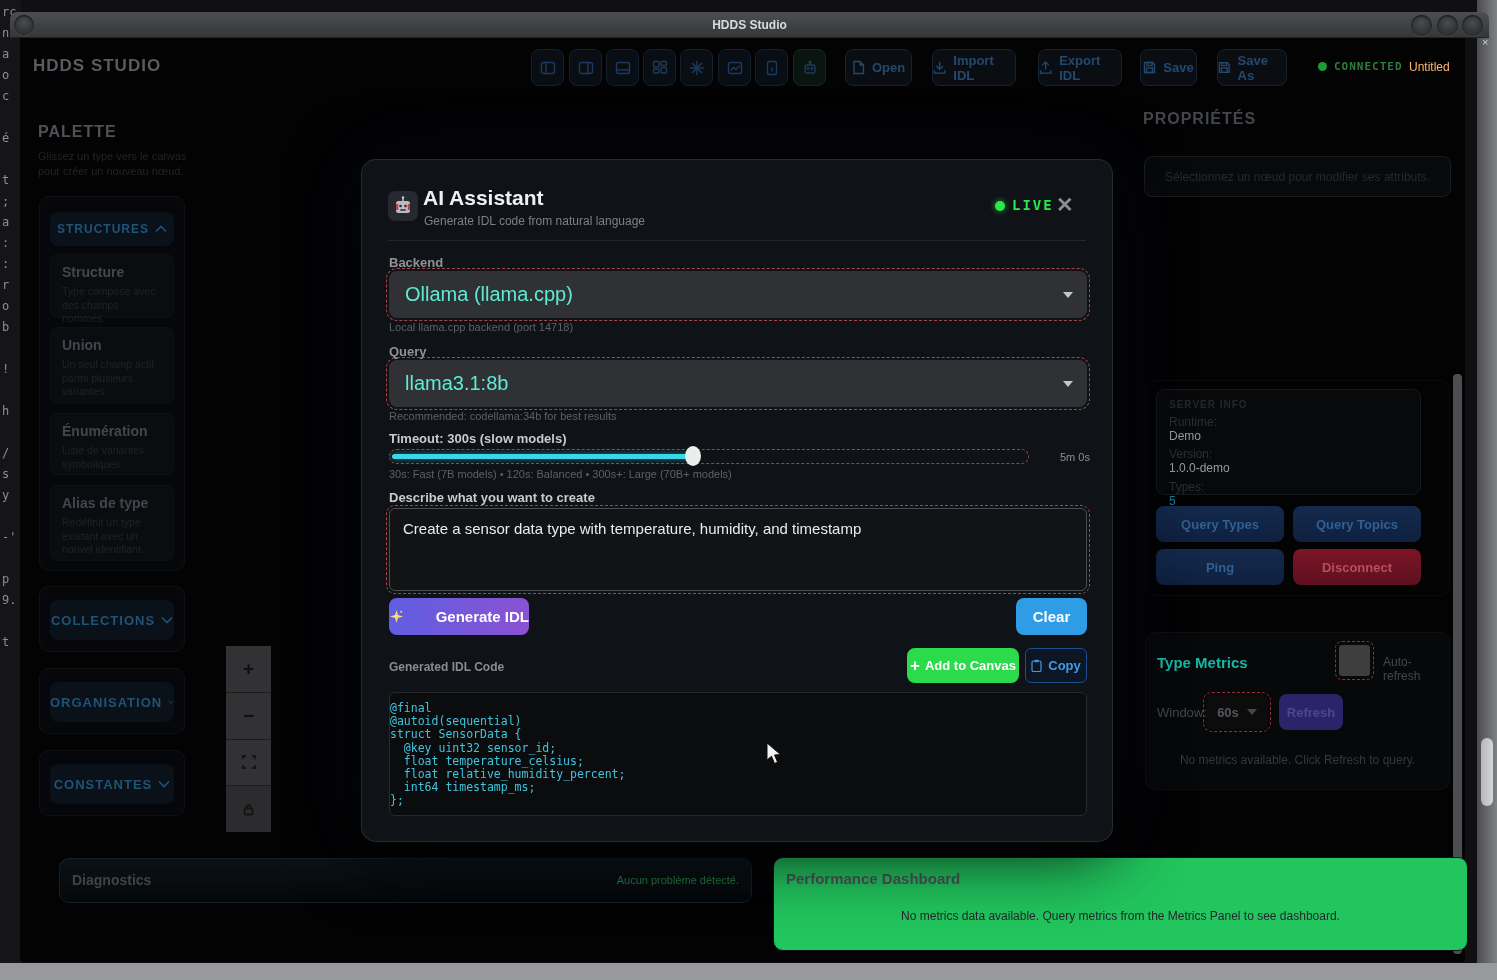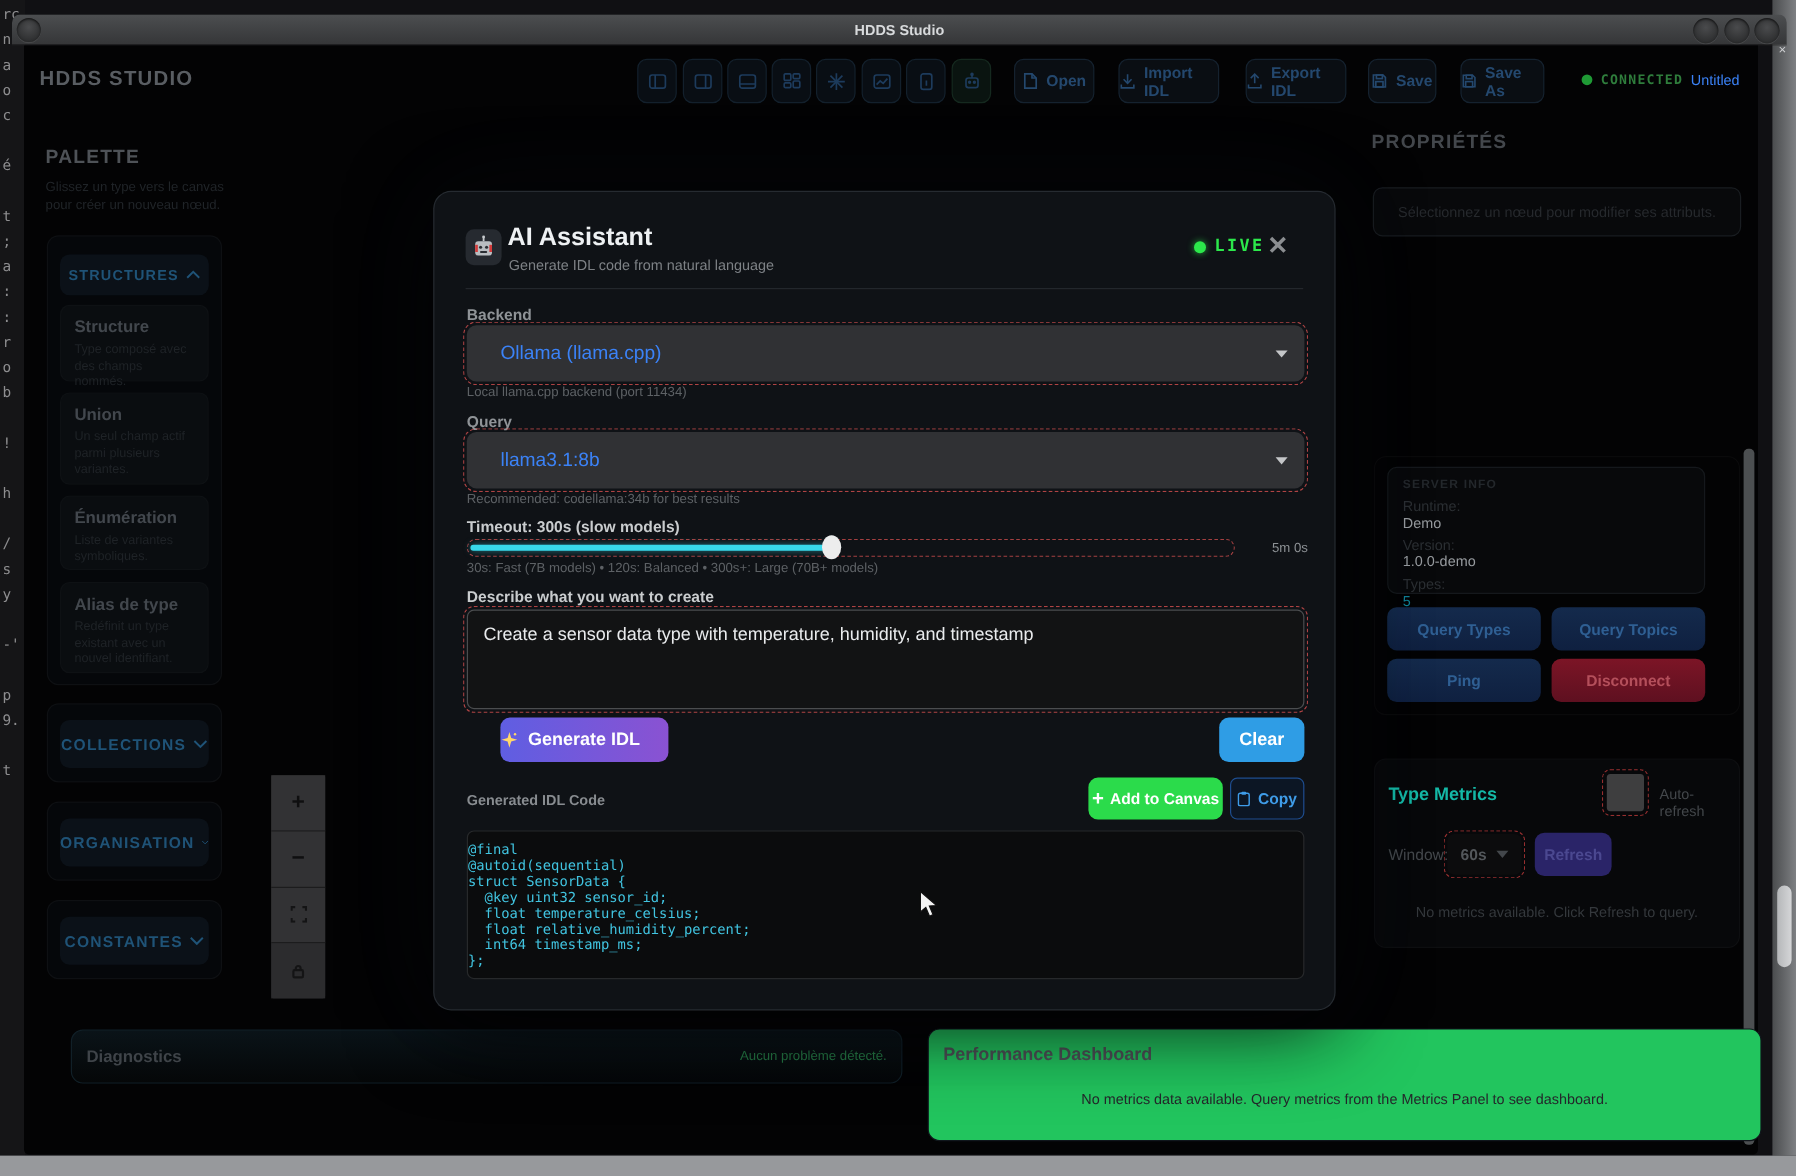--- a/index.html
+++ b/index.html
@@ -33,21 +33,21 @@
   .ticon { position:absolute; top:49px; width:33px; height:37px; background:#090e14; border:1px solid #13202c;
            border-radius:8px; display:flex; align-items:center; justify-content:center; }
   .ticon svg { stroke:#1d3b5c; fill:none; stroke-width:1.4; }
   .fbtn { position:absolute; top:49px; height:37px; background:#0a0e13; border:1px solid #15222f;
           border-radius:8px; display:flex; align-items:center; justify-content:center; gap:7px;
           color:#24486e; font-size:13px; font-weight:bold; }
   .fbtn svg { stroke:#24486e; fill:none; stroke-width:1.4; }
   .conn-dot { left:1318px; top:62px; width:9px; height:9px; border-radius:50%; background:#1f9a35; }
   .conn-label { left:1334px; top:60px; color:#2f7d3c; font-family:"DejaVu Sans Mono", monospace;
                 font-size:11px; font-weight:bold; letter-spacing:1px; }
-  .file-name { left:1409px; top:60px; color:#3b82f6; font-size:12px; }
+  .file-name { left:1409px; top:60px; color:#fdba74; font-size:12px; }
 
   
   .pal-title { left:38px; top:123px; color:#4e5257; font-size:16px; font-weight:bold; letter-spacing:1px; }
   .pal-hint { left:38px; top:149px; width:152px; color:#202428; font-size:11px; line-height:15px; }
   .pal-wrap { left:39px; top:196px; width:146px; height:375px; border:1px solid rgba(255,255,255,.04);
               border-radius:10px; background:#05070a; }
   .pal-head { position:absolute; left:10px; width:124px; background:#0b1118; border-radius:8px;
               display:flex; align-items:center; justify-content:center; gap:6px;
               color:#1f5377; font-weight:bold; letter-spacing:1px; }
   .pal-head svg { stroke:#1f5377; fill:none; stroke-width:1.6; }
@@ -122,35 +122,35 @@
   .live-dot { left:633px; top:41px; width:10px; height:10px; border-radius:50%; background:#2ce84b;
               box-shadow:0 0 6px rgba(44,232,75,.7); }
   .live-label { left:650px; top:37px; color:#2ce84b; font-family:"DejaVu Sans Mono", monospace;
                 font-size:14px; font-weight:bold; letter-spacing:2px; }
   .m-close { left:694px; top:33px; color:#8b8e91; font-size:21px; font-weight:bold; }
   .m-divider { left:26px; top:80px; width:698px; height:1px; background:#23272c; }
   .m-label { color:#8f9397; font-size:13px; font-weight:bold; }
   .m-label-bright { color:#c9ccce; font-size:13px; font-weight:bold; }
   .m-select { width:698px; height:47px; background:#303134; border-radius:8px;
               outline:1px dashed rgba(215,80,80,.8); outline-offset:2px;
-              display:flex; align-items:center; color:#3b82f6; font-size:16px; padding:0 28px; }
+              display:flex; align-items:center; color:#5eead4; font-size:20px; padding:0 16px; }
   .m-select .caret-down { position:absolute; right:14px; border-top-color:#c4c6c8; }
   .m-help { color:#5d6165; font-size:11px; }
   .slider { left:27px; top:289px; width:640px; height:15px; border:1px dashed rgba(215,80,80,.75);
             border-radius:8px; }
   .slider-fill { position:absolute; left:2px; top:4px; height:5px; background:#38d8ea; border-radius:3px;
                  box-shadow:0 0 6px rgba(56,216,234,.5); }
   .slider-thumb { position:absolute; top:-4px; width:16px; height:20px; background:#eceded; border-radius:50%; }
   .m-textarea { left:27px; top:348px; width:698px; height:83px; background:#121314; color:#e9ebed;
                 border:1px solid #4b4d4f; border-radius:6px; outline:1px dashed rgba(215,80,80,.8);
                 outline-offset:2px; font-family:"Liberation Sans",sans-serif; font-size:15px;
                 padding:11px 13px; resize:none; }
   .gen-btn { left:27px; top:438px; width:140px; height:37px; border-radius:8px;
              background:linear-gradient(90deg,#5f5ee2,#8a52d2); color:#fff; font-size:15px; font-weight:bold;
-             display:flex; align-items:center; justify-content:flex-start; gap:8px;margin-left:28px; }
+             display:flex; align-items:center; justify-content:space-between; gap:8px; }
   .clear-btn { left:654px; top:438px; width:71px; height:37px; border-radius:8px; background:#2f9de5;
                color:#fff; font-size:15px; font-weight:bold; display:flex; align-items:center; justify-content:center; }
   .gen-label { left:27px; top:500px; color:#888c90; font-size:12px; font-weight:bold; }
   .add-btn { left:545px; top:488px; width:112px; height:35px; border-radius:8px; background:#2bdb4b;
              color:#fff; font-size:13px; font-weight:bold; display:flex; align-items:center;
              justify-content:center; gap:5px; }
   .add-btn .plus { font-size:17px; font-weight:bold; }
   .copy-btn { left:663px; top:488px; width:62px; height:35px; border-radius:6px; background:#0c1624;
               border:1px solid #1e4d8f; color:#3f9ce8; font-size:13px; font-weight:bold;
               display:flex; align-items:center; justify-content:center; gap:6px; }
@@ -472,21 +472,21 @@
     <div class="m live-dot"></div>
     <div class="m live-label">LIVE</div>
     <div class="m m-close">✕</div>
     <div class="m m-divider"></div>
 
     <div class="m m-label" style="left:27px;top:95px;">Backend</div>
     <div class="m m-select" style="left:27px;top:111px;">
       <span>Ollama (llama.cpp)</span>
       <span class="caret-down"></span>
     </div>
-    <div class="m m-help" style="left:27px;top:161px;">Local llama.cpp backend (port 11434)</div>
+    <div class="m m-help" style="left:27px;top:161px;">Local llama.cpp backend (port 14718)</div>
 
     <div class="m m-label" style="left:27px;top:184px;">Query</div>
     <div class="m m-select" style="left:27px;top:200px;">
       <span>llama3.1:8b</span>
       <span class="caret-down"></span>
     </div>
     <div class="m m-help" style="left:27px;top:250px;">Recommended: codellama:34b for best results</div>
 
     <div class="m m-label-bright" style="left:27px;top:271px;">Timeout: 300s (slow models)</div>
     <div class="m slider">

